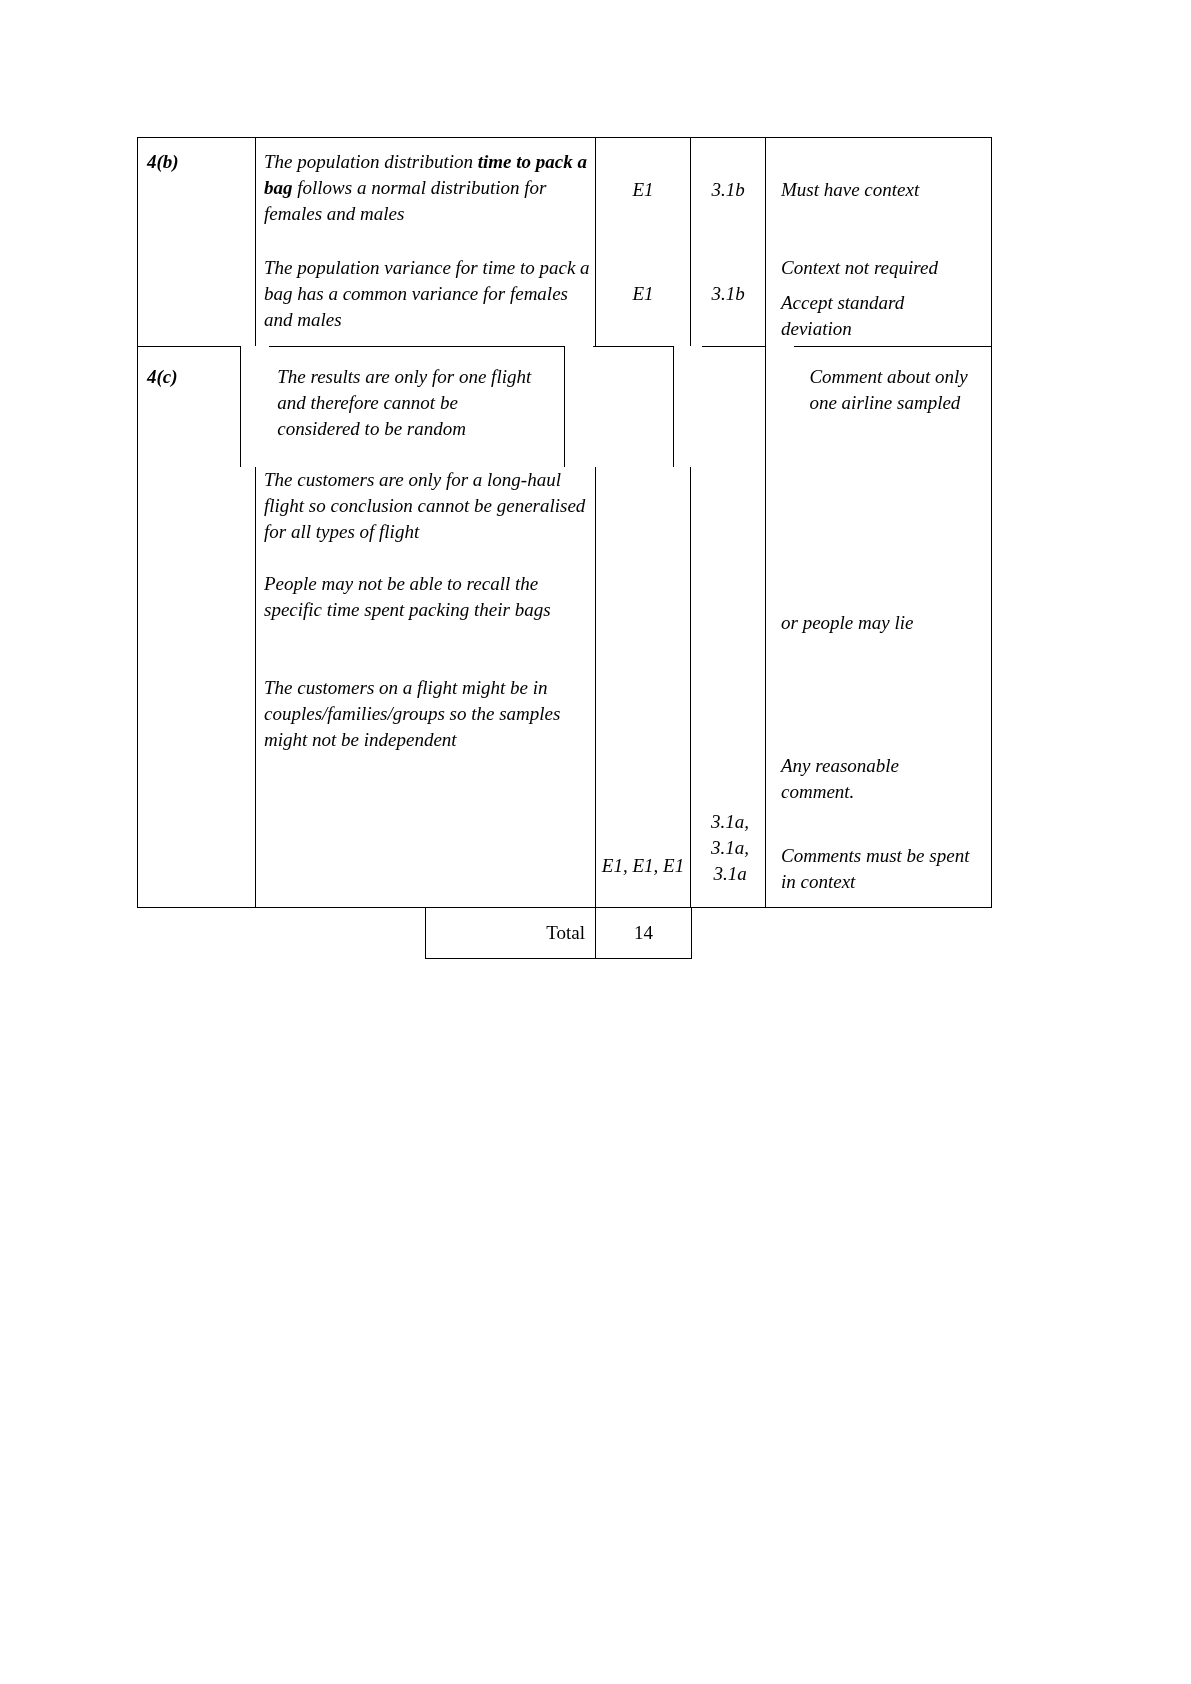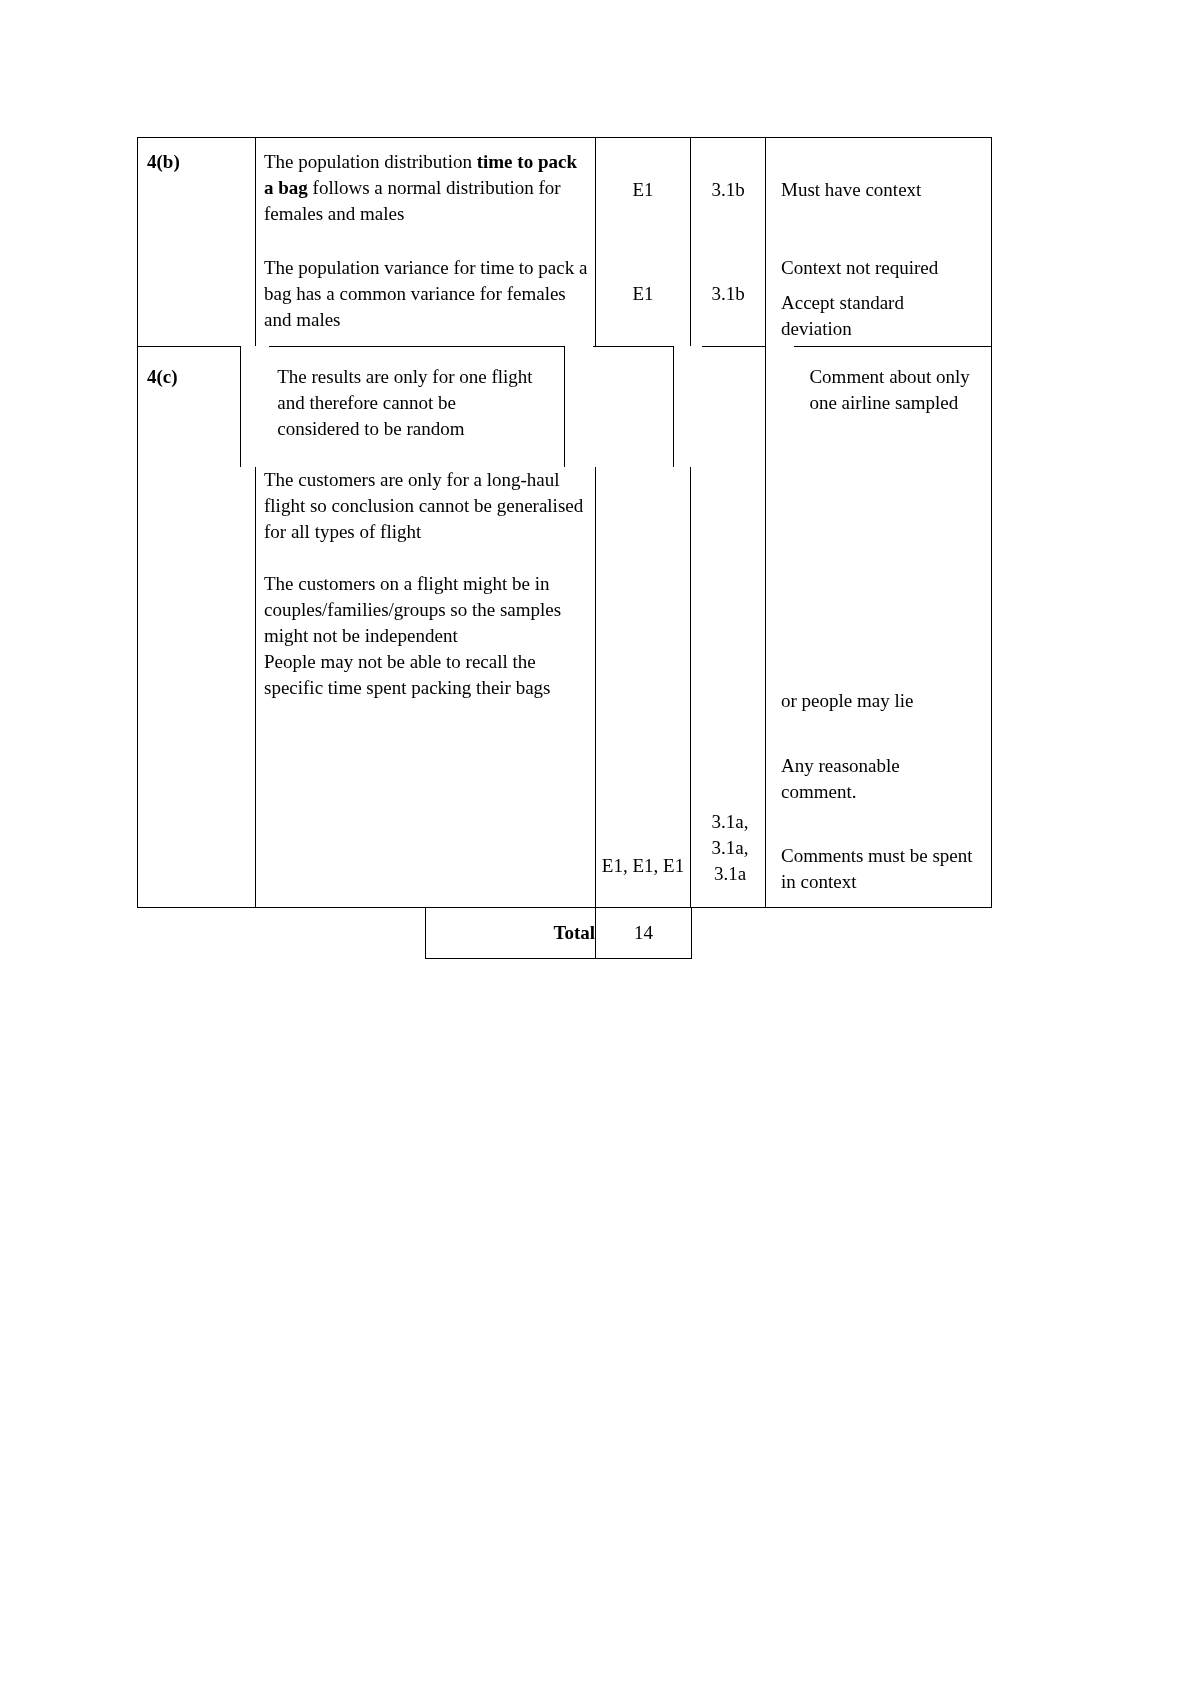--- a/index.html
+++ b/index.html
@@ -19,21 +19,21 @@
     left: 137px;
     top: 137px;
     width: 860px;
   }
   .mtable {
     border: 1.5px solid #000;
     width: 853px;
     box-sizing: content-box;
   }
   .trow { display: flex; align-items: stretch; }
-  .cell { box-sizing: border-box; }
+  .cell { box-sizing: border-box; font-style: italic; }
   .c1 { width: 118px; border-right: 1.5px solid #000; }
   .c2 { width: 340px; border-right: 1.5px solid #000; }
   .c3 { width: 95px;  border-right: 1.5px solid #000; text-align: center; }
   .c4 { width: 75px;  border-right: 1.5px solid #000; text-align: center; }
   .c5 { width: 225px; }
 
   .row-a { min-height: 104px; }
   .row-b { min-height: 104px; }
   .row-c { min-height: 121px; gap: 28px; }
   .row-d { min-height: 104px; }
@@ -72,21 +72,22 @@
     border-top: none;
   }
   .total-label {
     width: 170px;
     height: 50px;
     box-sizing: border-box;
     border-right: 1.5px solid #000;
     display: flex;
     align-items: center;
     justify-content: flex-end;
-    font-weight: bold;
+    padding-right: 10px;
+    font-weight: normal;
   }
   .total-value {
     width: 95px;
     height: 50px;
     box-sizing: border-box;
     display: flex;
     align-items: center;
     justify-content: center;
     font-weight: normal;
   }
@@ -135,38 +136,38 @@
     <div class="trow row-d">
       <div class="cell c1"></div>
       <div class="cell c2 pad-a4">
         <p>The customers are only for a long-haul flight so conclusion cannot be generalised for all types of flight</p>
       </div>
       <div class="cell c3"></div>
       <div class="cell c4"></div>
       <div class="cell c5"></div>
     </div>
 
+    <div class="trow row-e">
+      <div class="cell c1"></div>
+      <div class="cell c2 pad-a4">
+        <p>People may not be able to recall the specific time spent packing their bags</p>
+      </div>
+      <div class="cell c3"></div>
+      <div class="cell c4"></div>
+      <div class="cell c5 vcenter-left pad-g">or people may lie</div>
+    </div>
+
     <div class="trow row-f">
       <div class="cell c1"></div>
       <div class="cell c2 pad-a4">
         <p>The customers on a flight might be in couples/families/groups so the samples might not be independent</p>
       </div>
       <div class="cell c3"></div>
       <div class="cell c4"></div>
       <div class="cell c5"></div>
-    </div>
-
-    <div class="trow row-e">
-      <div class="cell c1"></div>
-      <div class="cell c2 pad-a4">
-        <p>People may not be able to recall the specific time spent packing their bags</p>
-      </div>
-      <div class="cell c3"></div>
-      <div class="cell c4"></div>
-      <div class="cell c5 vcenter-left pad-g">or people may lie</div>
     </div>
 
     <div class="trow row-g">
       <div class="cell c1"></div>
       <div class="cell c2"></div>
       <div class="cell c3 vbottom pb-marks">E1, E1, E1</div>
       <div class="cell c4 vbottom pb-ao">3.1a, 3.1a, 3.1a</div>
       <div class="cell c5 vbottom pb-guid pad-g">
         <p>Any reasonable comment.</p>
         <p class="gap-above">Comments must be spent in context</p>

